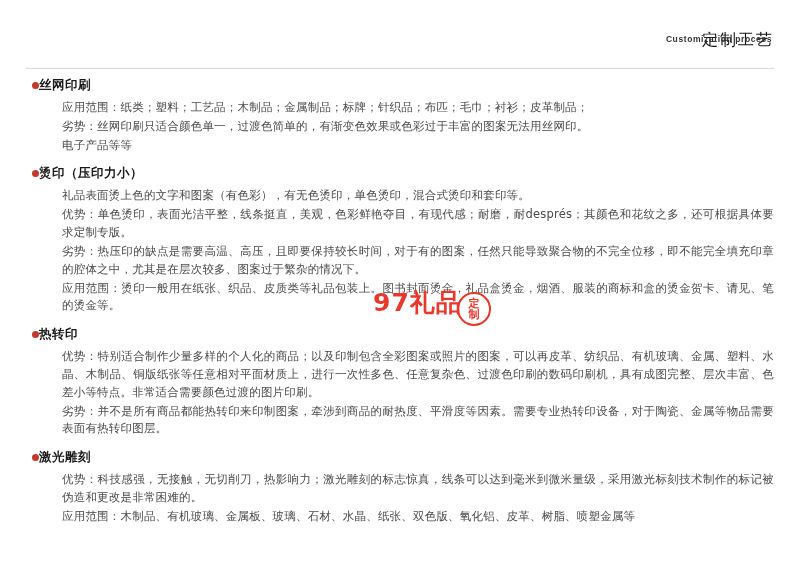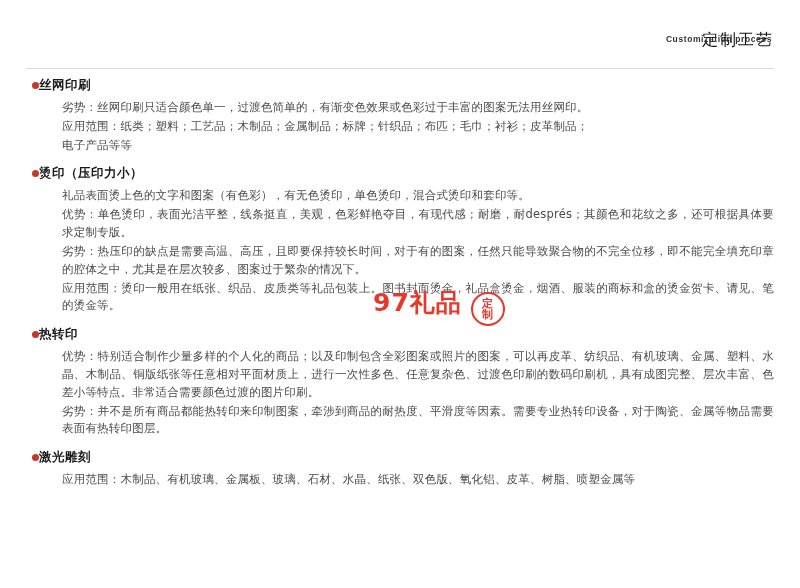--- a/index.html
+++ b/index.html
@@ -98,34 +98,34 @@
   }
   .wm-text {
     font-size: 25px;
     font-weight: bold;
     color: #e8372b;
     letter-spacing: 1px;
     font-family: "DejaVu Sans", "Liberation Sans", sans-serif;
   }
   .wm-seal {
     position: absolute;
-    left: 98px;
+    left: 84px;
     top: 6px;
     width: 34px;
     height: 34px;
     border: 2px solid #e8372b;
     border-radius: 50%;
     color: #e8372b;
     font-size: 11px;
     font-weight: bold;
     line-height: 1.0;
     display: flex;
     align-items: center;
     justify-content: center;
-    text-align: left;
+    text-align: center;
     box-sizing: border-box;
   }
   .wm-seal span {
     display: block;
     width: 12px;
     word-break: break-all;
   }
 </style>
 </head>
 <body>
@@ -138,22 +138,22 @@
   </div>
   <hr class="rule">
 
   <div class="content">
 
     <div class="section">
       <div class="sec-head">
         <span class="bullet"></span>
         <span class="sec-title">丝网印刷</span>
       </div>
+      <p class="para">应用范围：纸类；塑料；工艺品；木制品；金属制品；标牌；针织品；布匹；毛巾；衬衫；皮革制品；</p>
       <p class="para">劣势：丝网印刷只适合颜色单一，过渡色简单的，有渐变色效果或色彩过于丰富的图案无法用丝网印。</p>
-      <p class="para">应用范围：纸类；塑料；工艺品；木制品；金属制品；标牌；针织品；布匹；毛巾；衬衫；皮革制品；</p>
       <p class="para">电子产品等等</p>
     </div>
 
     <div class="section">
       <div class="sec-head">
         <span class="bullet"></span>
         <span class="sec-title">烫印（压印力小）</span>
       </div>
       <p class="para">礼品表面烫上色的文字和图案（有色彩），有无色烫印，单色烫印，混合式烫印和套印等。</p>
       <p class="para">优势：单色烫印，表面光洁平整，线条挺直，美观，色彩鲜艳夺目，有现代感；耐磨，耐després；其颜色和花纹之多，还可根据具体要求定制专版。</p>
@@ -168,20 +168,21 @@
       </div>
       <p class="para">优势：特别适合制作少量多样的个人化的商品；以及印制包含全彩图案或照片的图案，可以再皮革、纺织品、有机玻璃、金属、塑料、水晶、木制品、铜版纸张等任意相对平面材质上，进行一次性多色、任意复杂色、过渡色印刷的数码印刷机，具有成图完整、层次丰富、色差小等特点。非常适合需要颜色过渡的图片印刷。</p>
       <p class="para">劣势：并不是所有商品都能热转印来印制图案，牵涉到商品的耐热度、平滑度等因素。需要专业热转印设备，对于陶瓷、金属等物品需要表面有热转印图层。</p>
     </div>
 
     <div class="section">
       <div class="sec-head">
         <span class="bullet"></span>
         <span class="sec-title">激光雕刻</span>
       </div>
+      <p class="para">优势：科技感强，无接触，无切削刀，热影响力；激光雕刻的标志惊真，线条可以达到毫米到微米量级，采用激光标刻技术制作的标记被伪造和更改是非常困难的。</p>
       <p class="para">应用范围：木制品、有机玻璃、金属板、玻璃、石材、水晶、纸张、双色版、氧化铝、皮革、树脂、喷塑金属等</p>
     </div>
 
   </div>
 
   <div class="watermark">
     <div class="wm-text">97礼品</div>
     <div class="wm-seal">
       <span>定制</span>
     </div>

